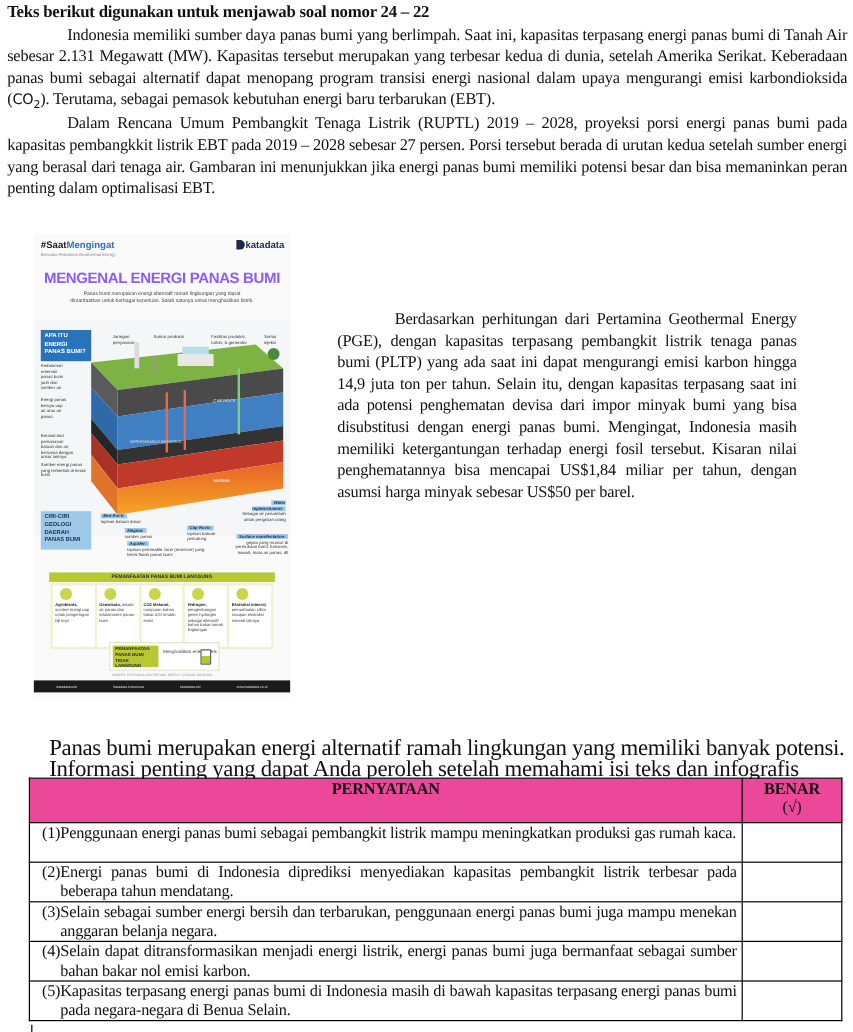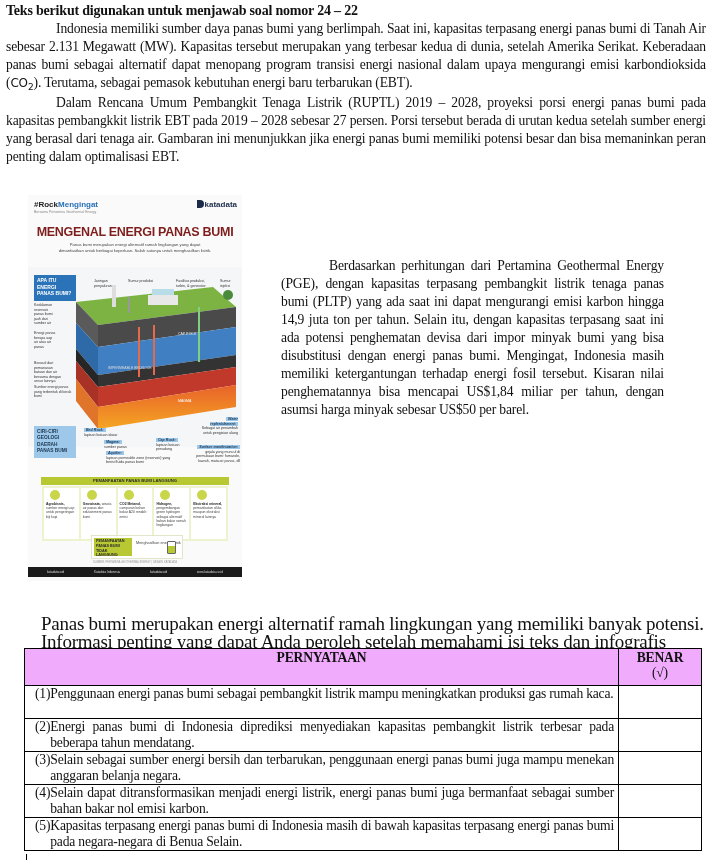--- a/index.html
+++ b/index.html
@@ -13,21 +13,21 @@
   sub { font-size: 9px; }
   .co2 { font-family: "DejaVu Sans", sans-serif; font-size: 12px; }
 
   
   .info { position: absolute; left: 28px; top: 195px; width: 214px; height: 386px; background: #fafafa; overflow: hidden; font-family: "Liberation Sans", "DejaVu Sans", sans-serif; }
   .info .tag { position: absolute; left: 6px; top: 5px; font-size: 8px; font-weight: bold; color: #222; }
   .info .tag .geo { color: #2a73b8; }
   .info .tagsub { position: absolute; left: 6px; top: 15px; font-size: 3.5px; color: #888; }
   .info .brand { position: absolute; right: 5px; top: 5px; font-size: 8px; font-weight: bold; color: #1c2b4a; }
   .info .brand .d { display: inline-block; width: 7px; height: 8px; background: #1c2b4a; border-radius: 0 4px 4px 0; vertical-align: -1px; margin-right: 1px; }
-  .info .title { position: absolute; left: 0; right: 0; top: 30px; text-align: center; font-size: 12.5px; font-weight: 900; color: #7f1d1d; letter-spacing: -0.3px; }
+  .info .title { position: absolute; left: 0; right: 0; top: 30px; text-align: center; font-size: 12.5px; font-weight: 900; color: #8b5cf6; letter-spacing: -0.3px; }
   .info .desc { position: absolute; left: 30px; right: 30px; top: 47px; text-align: center; font-size: 4.2px; line-height: 6px; color: #444; }
   .info .scene { position: absolute; left: 0; top: 72px; width: 214px; height: 180px; }
   .info .apa { position: absolute; left: 6px; top: 80px; width: 42px; height: 26px; background: #2a73b8; color: #fff; font-size: 5px; font-weight: bold; line-height: 6.5px; padding: 2px 3px; box-sizing: border-box; }
   .info .ciri { position: absolute; left: 6px; top: 231px; width: 42px; height: 32px; background: #9ec8ea; color: #1a3550; font-size: 4.8px; font-weight: bold; line-height: 6.3px; padding: 3px; box-sizing: border-box; }
   .info .sidenote { position: absolute; font-size: 3.6px; line-height: 4.6px; color: #333; }
   .info .lbl { position: absolute; font-size: 3.6px; line-height: 4.5px; color: #333; }
   .info .lblb { background: #9ec8ea; color: #1a3550; font-weight: bold; font-style: italic; padding: 0 2px; }
   .info .pemanf-head { position: absolute; left: 13px; top: 282px; width: 188px; height: 8px; background: #b8c832; color: #2a2a2a; font-size: 4.2px; font-weight: bold; text-align: center; line-height: 8px; }
   .info .cards { position: absolute; left: 14px; top: 291px; width: 186px; height: 55px; background: #eef2cf; display: flex; gap: 2px; padding: 2px; box-sizing: border-box; }
   .info .card { flex: 1; background: #fff; font-size: 3.4px; line-height: 4.2px; color: #444; padding: 14px 2px 2px 2px; position: relative; }
@@ -40,41 +40,41 @@
   .info .source { position: absolute; left: 6px; right: 6px; top: 366px; font-size: 2.6px; color: #999; text-align: center; }
   .info .footer { position: absolute; left: 0; right: 0; top: 372px; height: 10px; background: #1a1a1a; color: #ddd; font-size: 3px; line-height: 10px; display: flex; justify-content: space-around; padding: 0 4px; box-sizing: border-box; }
   .info .footer span { white-space: nowrap; }
 
   .side { position: absolute; left: 265px; top: 241px; width: 383px; font-size: 13.6px; line-height: 18px; text-align: justify; margin: 16px; letter-spacing: -0.15px; }
   .side .indent { display: inline-block; width: 48px; }
 
   .question { position: absolute; left: 25px; top: 599px; width: 680px; font-size: 19px; line-height: 18px; margin: 16px; letter-spacing: -0.25px; }
 
   table.stmt { position: absolute; left: 24px; top: 648px; width: 678px; border-collapse: collapse; font-size: 13.6px; letter-spacing: -0.2px; }
-  table.stmt th { background: #f0abfc; border: 1px solid #000; font-weight: bold; vertical-align: top; padding: 1px 2px; height: 34px; }
+  table.stmt th { background: #ec4899; border: 1px solid #000; font-weight: bold; vertical-align: top; padding: 1px 2px; height: 34px; }
   table.stmt th.c1 { text-align: center; }
   table.stmt th.c2 { width: 78px; text-align: center; line-height: 15px; }
   table.stmt td { border: 1px solid #000; padding: 0 4px 0 10px; line-height: 16px; vertical-align: top; height: 32px; }
   table.stmt td.chk { width: 78px; padding: 0; }
   .item { display: flex; }
   .item .num { flex: 0 0 auto; }
   .item .txt { flex: 1; text-align: justify; }
   .cursor { position: absolute; left: 26px; top: 854px; width: 1px; height: 6px; background: #000; }
 </style>
 </head>
 <body>
 
 <div class="heading">Teks berikut digunakan untuk menjawab soal nomor 24 – 22</div>
 
 <p class="para p1"><span class="indent"></span><span>Indonesia memiliki sumber daya panas bumi yang berlimpah. Saat ini, kapasitas terpasang energi panas bumi di Tanah Air sebesar 2.131 Megawatt (MW). Kapasitas tersebut merupakan yang terbesar kedua di dunia, setelah Amerika Serikat. Keberadaan panas bumi sebagai alternatif dapat menopang program transisi energi nasional dalam upaya mengurangi emisi karbondioksida (</span><span class="co2"><span>CO</span><sub>2</sub></span><span>). Terutama, sebagai pemasok kebutuhan energi baru terbarukan (EBT).</span></p>
 
 <p class="para p2"><span class="indent"></span><span>Dalam Rencana Umum Pembangkit Tenaga Listrik (RUPTL) 2019 – 2028, proyeksi porsi energi panas bumi pada kapasitas pembangkkit listrik EBT pada 2019 – 2028 sebesar 27 persen. Porsi tersebut berada di urutan kedua setelah sumber energi yang berasal dari tenaga air. Gambaran ini menunjukkan jika energi panas bumi memiliki potensi besar dan bisa memaninkan peran penting dalam optimalisasi EBT.</span></p>
 
 <div class="info">
-  <div class="tag"><span>#Rock</span><span class="geo">Mengingat</span></div>
+  <div class="tag"><span>#Saat</span><span class="geo">Mengingat</span></div>
   <div class="tagsub">Bersama Pertamina Geothermal Energy</div>
   <div class="brand"><span class="d"></span><span>katadata</span></div>
   <div class="title">MENGENAL ENERGI PANAS BUMI</div>
   <div class="desc">Panas bumi merupakan energi alternatif ramah lingkungan yang dapat dimanfaatkan untuk berbagai keperluan. Salah satunya untuk menghasilkan listrik.</div>
 
   <svg class="scene" viewBox="0 0 214 180" width="214" height="180">
     <defs>
       <linearGradient id="mag" x1="0" y1="0" x2="0" y2="1">
           <stop offset="0" stop-color="#e8622a"></stop>
           <stop offset="1" stop-color="#f5a623"></stop>

